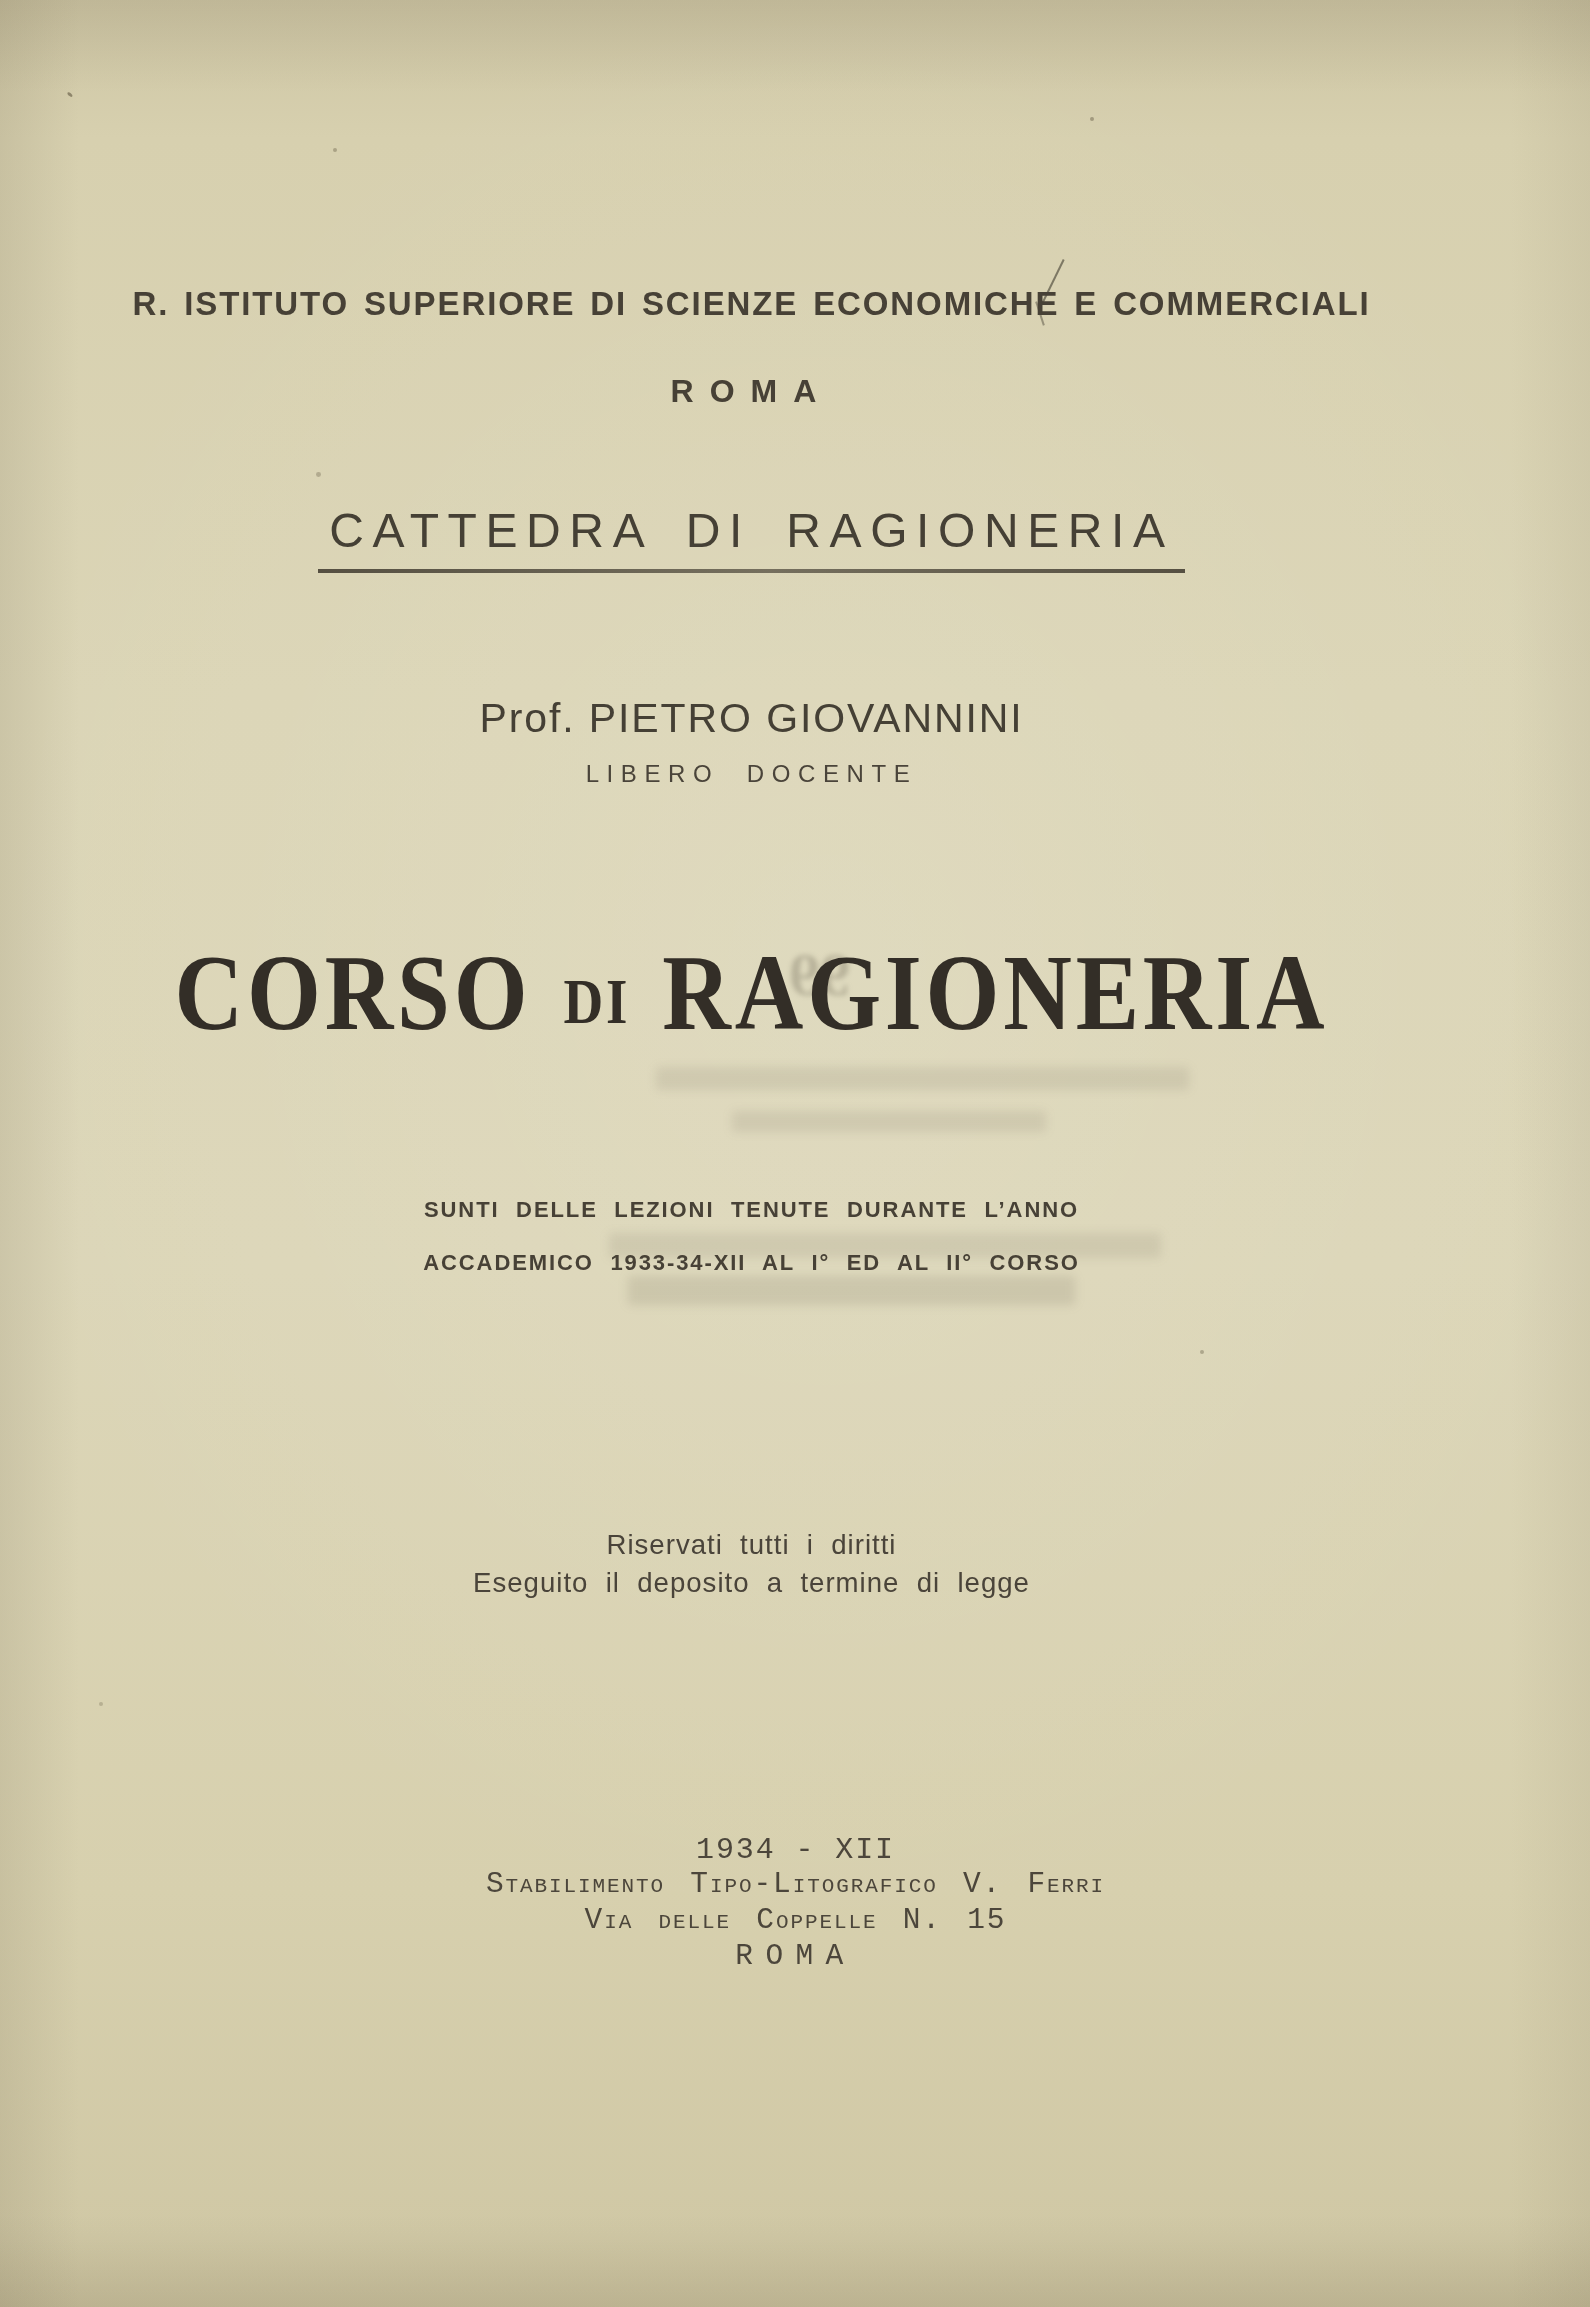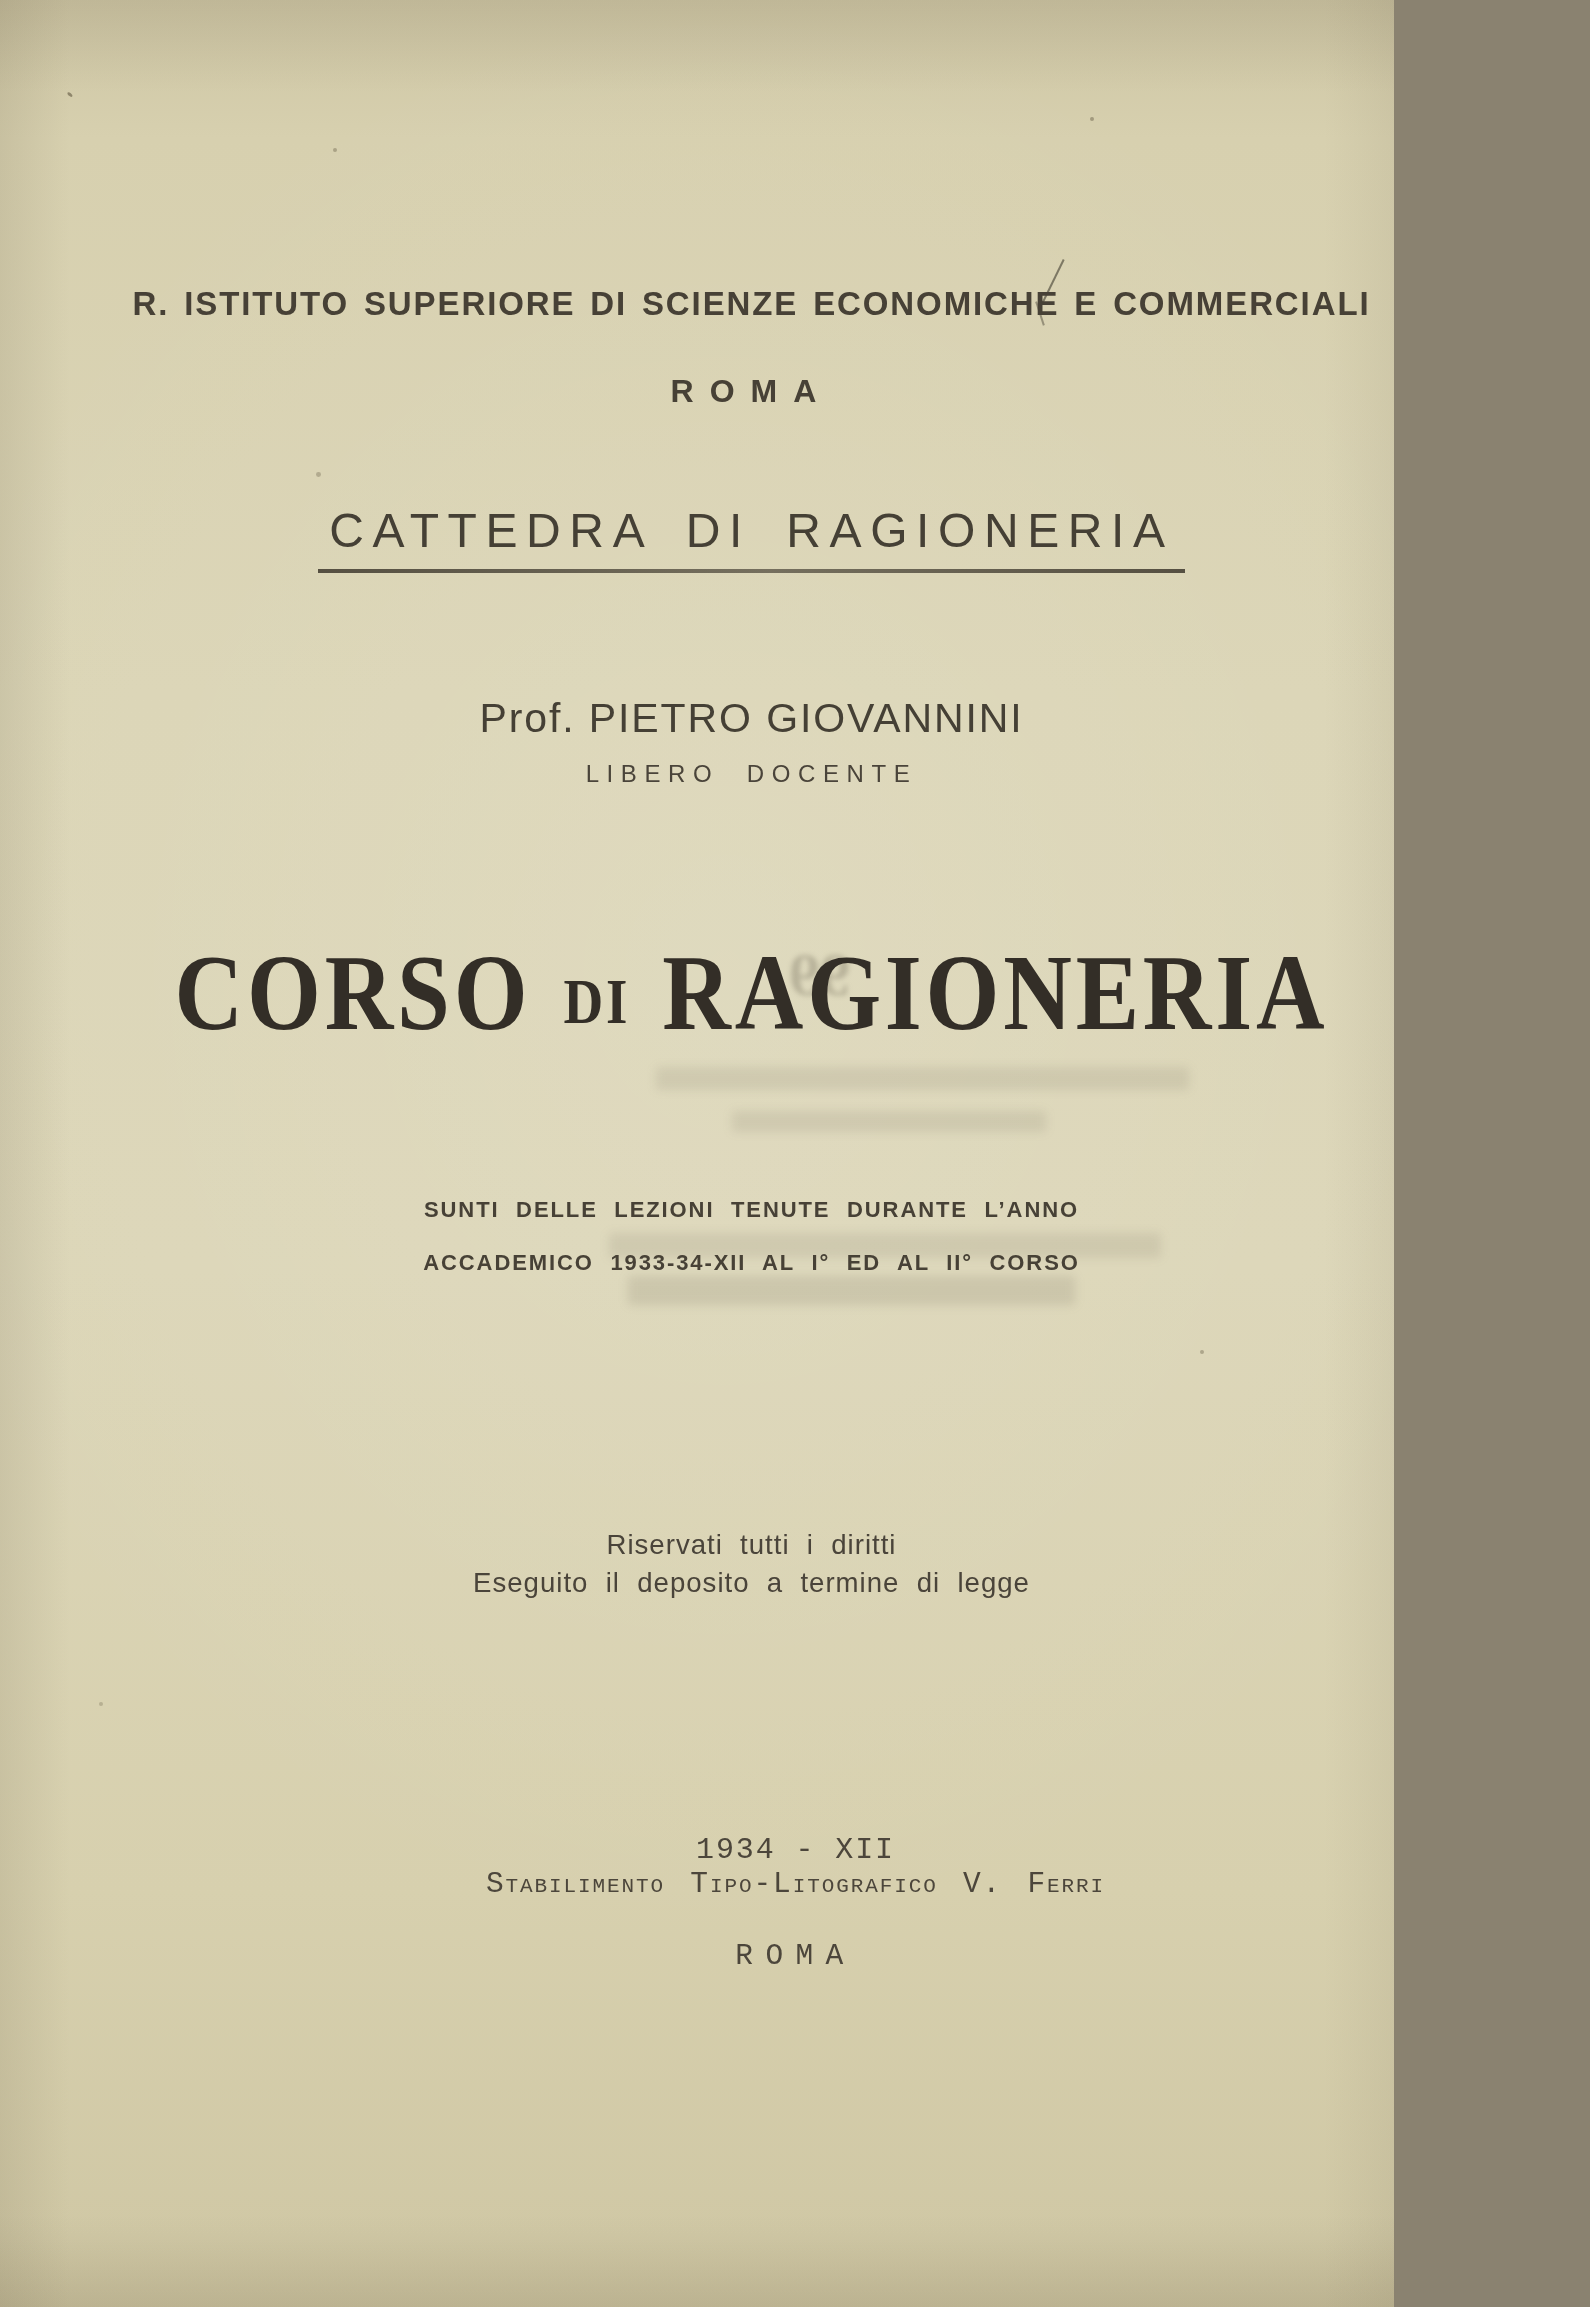--- a/index.html
+++ b/index.html
@@ -1,18 +1,18 @@
 <!DOCTYPE html>
 <html style="font-size:15px"><head>
 <meta charset="utf-8">
 <style>
   html,body{margin:0;padding:0;background:#8a8270;}
   .page{
     position:relative;
-    width:1394px;height:2307px;
+    width:1590px;height:2307px;
     overflow:hidden;
     background:
       radial-gradient(ellipse 1236px 1427px at 52% 42%, rgba(255,255,255,0.10), rgba(255,255,255,0) 70%),
       linear-gradient(180deg,#cdc5a3 0%,#d7d0af 6%,#dbd5b6 30%,#dcd6b8 55%,#d7d0ae 82%,#d0c8a5 97%,#c9c09c 100%);
     font-family:"Liberation Sans", sans-serif;
   }
   
   .page::before{
     content:"";position:absolute;inset:0;pointer-events:none;
     background:
@@ -113,16 +113,17 @@
   </div>
 
   <div class="cblock subtitle l1">SUNTI DELLE LEZIONI TENUTE DURANTE L’ANNO</div>
   <div class="cblock subtitle l2">ACCADEMICO 1933-34-XII AL I° ED AL II° CORSO</div>
 
   <div class="cblock notice n2">Riservati tutti i diritti</div>
   <div class="cblock notice n3">Eseguito il deposito a termine di legge</div>
 
   <div class="cblock imprint year">1934 - XII</div>
   <div class="cblock imprint printer">Stabilimento Tipo-Litografico V. Ferri</div>
+  <div class="cblock imprint address">Via delle Coppelle N. 15</div>
   <div class="cblock imprint city">ROMA</div>
 
 </div>
 
 
 </body></html>

